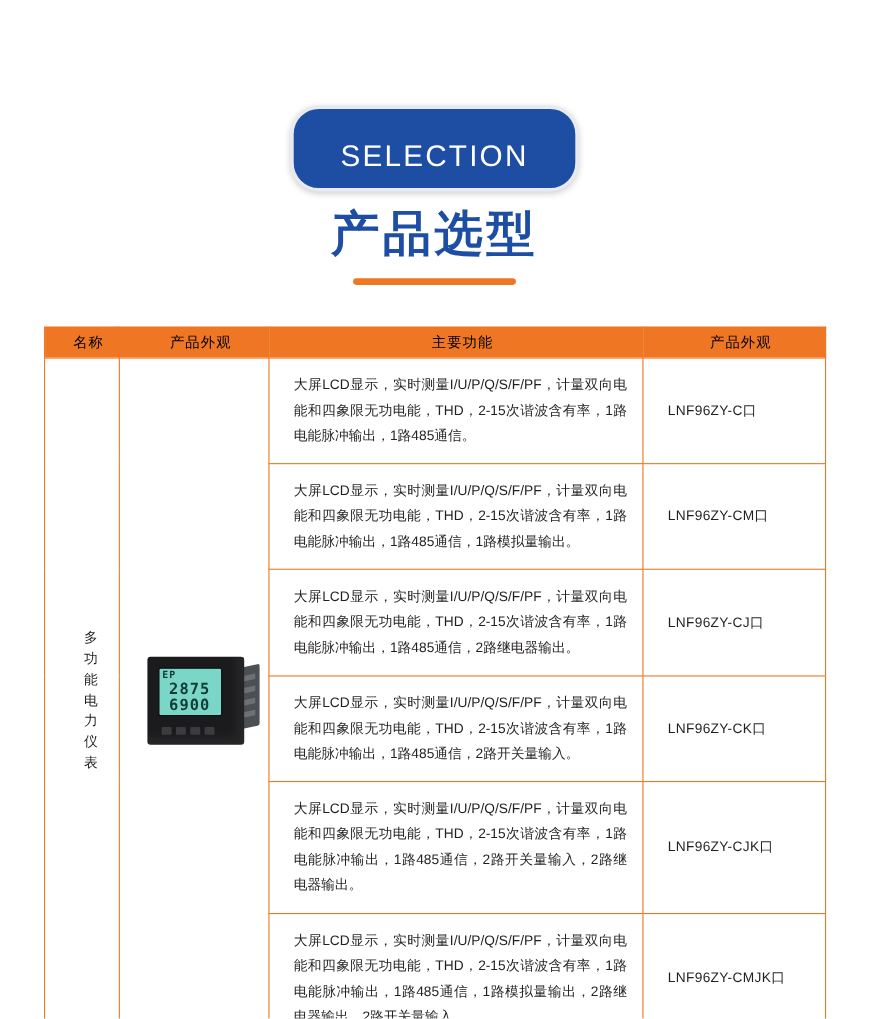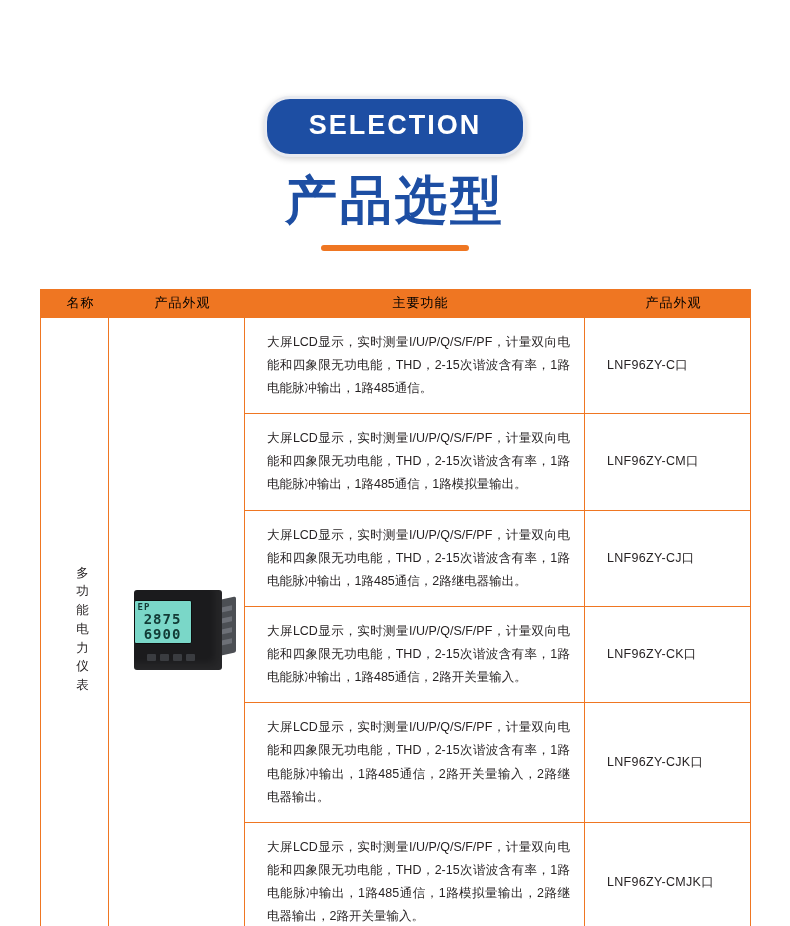--- a/index.html
+++ b/index.html
@@ -25,32 +25,32 @@
   
   .header {
     padding-top: 96px;
     text-align: center;
   }
   .badge {
     display: inline-block;
     background: #1d4ea3;
     color: #ffffff;
     font-size: 27px;
-    font-weight: bold;
+    font-weight: normal;
     letter-spacing: 2px;
-    padding: 13px 42px 15px 42px;
+    padding: 30px 42px 15px 42px;
     border-radius: 26px;
     border: 3px solid #e8eaf0;
     box-shadow: 0 2px 6px rgba(0,0,0,0.18);
     line-height: 1;
   }
   .title {
     margin-top: 14px;
     color: #1d4ea3;
-    font-size: 52px;
+    font-size: 44px;
     font-weight: bold;
     letter-spacing: 3px;
     line-height: 1.15;
   }
   .rule {
     margin: 14px auto 0 auto;
     width: 148px;
     height: 6px;
     background: #ef7622;
     border-radius: 3px;
@@ -142,21 +142,21 @@
   .meter .back:after {
     content: "";
     position: absolute;
     left: 4px; top: 8px;
     width: 26px; height: 5px;
     background: #6d7077;
     box-shadow: 0 11px 0 #6d7077, 0 22px 0 #6d7077, 0 33px 0 #6d7077;
   }
   .meter .screen {
     position: absolute;
-    left: 0; top: 16px;
+    left: 10px; top: 16px;
     width: 58px; height: 44px;
     background: #7ad7c8;
     border: 1px solid #0d0d0d;
     border-radius: 2px;
     padding: 2px 3px;
     overflow: hidden;
   }
   .meter .screen .ln {
     font-family: "DejaVu Sans Mono", monospace;
     color: #123b36;

